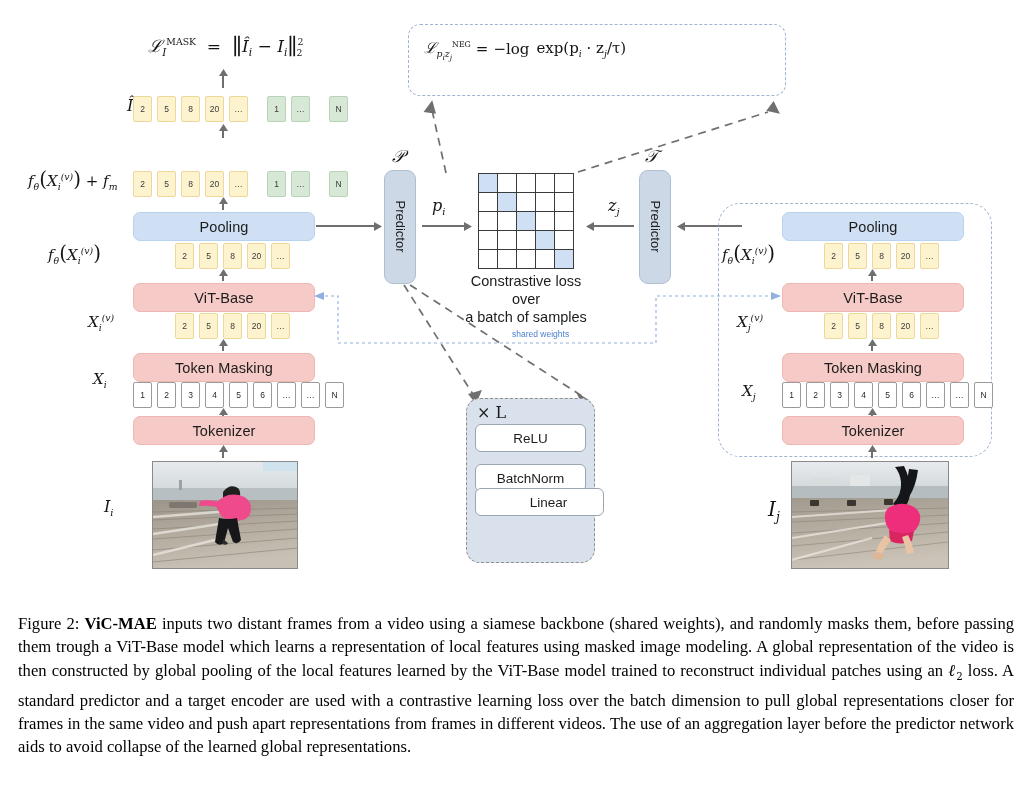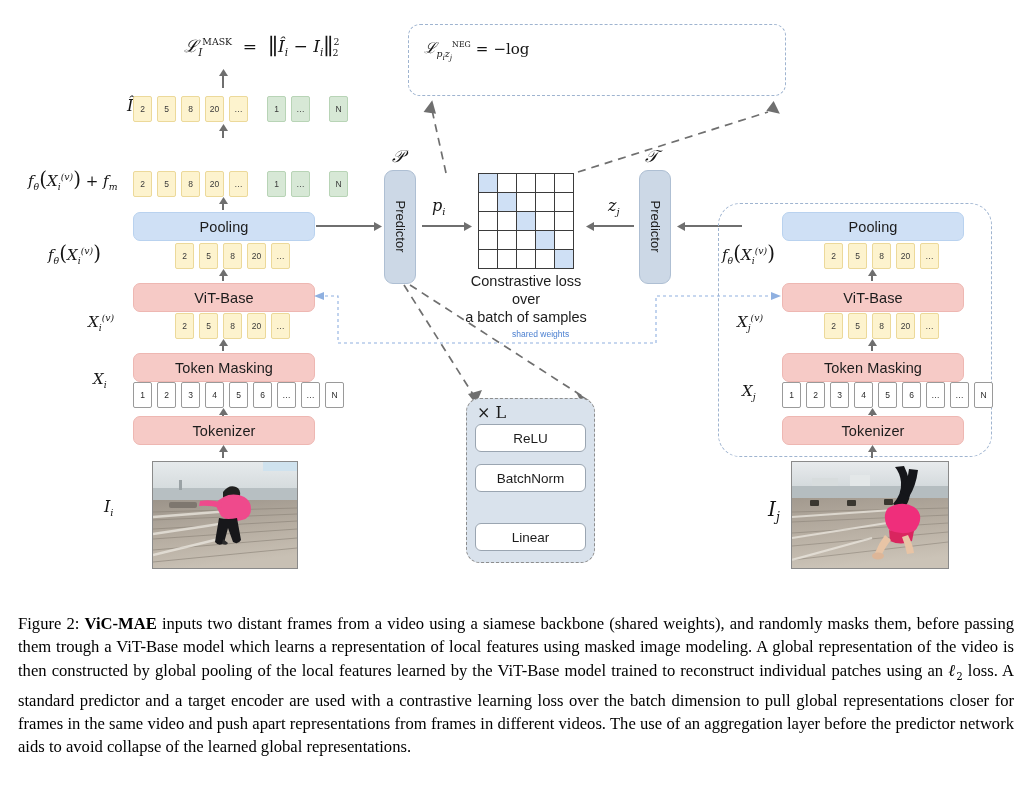--- a/index.html
+++ b/index.html
@@ -75,21 +75,21 @@
            font-family:"Liberation Serif",serif;font-size:16.6px;line-height:23.4px;
            text-align:justify;color:#000;}
   .caption b{font-weight:bold;}
   .cap-l{font-family:"DejaVu Serif",serif;font-style:italic;}
 </style>
 </head>
 <body>
 
 <div class="fig">
 
-  <div class="math" style="left:148px;top:34px;font-size:17px;margin-left:36px;">
+  <div class="math" style="left:148px;top:34px;font-size:17px;">
     <span class="rm" style="font-style:italic;">ℒ</span><sub style="font-style:italic;">I</sub><sup class="up" style="font-size:55%;">MASK</sup>
     <span class="up">&nbsp;=&nbsp;</span>
     <span class="up" style="font-size:22px;vertical-align:-2px;">∥</span><span>Î</span><sub>i</sub><span class="up">&nbsp;−&nbsp;</span><span>I</span><sub>i</sub><span class="up" style="font-size:22px;vertical-align:-2px;">∥</span><sup class="up" style="font-size:55%;">2</sup><sub class="up" style="font-size:55%;margin-left:-7px;">2</sub>
   </div>
 
   <div class="line" style="left:222px;top:72px;width:1.5px;height:16px;"></div>
   <svg class="abs" width="9" height="7" style="left:218.5px;top:69px;">
       <polygon points="4.5,0 9,7 0,7" fill="#6f6f6f"></polygon>
     </svg>
 
@@ -247,20 +247,23 @@
       </g>
     </svg>
   </div>
 
   <div class="fbox" style="left:408px;top:24px;width:376px;height:70px;"></div>
   <div class="math abs" style="left:424px;top:37px;font-size:15px;display:flex;align-items:center;">
     <span><span class="rm" style="font-style:italic;">ℒ</span><sub style="font-style:italic;">p<sub style="font-size:80%">i</sub>z<sub style="font-size:80%">j</sub></sub><sup class="up" style="font-size:52%;">NEG</sup></span>
     <span class="up" style="margin:0 5px;">=</span>
     <span class="up">−log</span>
     <span style="display:inline-block;text-align:center;margin-left:3px;">
+      <span style="display:block;padding:0 4px 1px;font-style:normal;">
+        <span class="up">exp(</span>p<sub>i</sub><span class="up"> · </span>z<sub>j</sub><span class="up">/</span>τ<span class="up">)</span>
+      </span>
     </span>
   </div>
 
   <svg class="abs" width="1032" height="600" style="left:0;top:0;pointer-events:none;">
     <g stroke="#6f6f6f" stroke-width="1.7" fill="none" stroke-dasharray="8,6">
       <path d="M446,173 L432,110"></path>
       <path d="M578,172 L768,112"></path>
     </g>
     <polygon points="431,100 437.5,112.5 425,113.5" fill="#6f6f6f" transform="rotate(12 431,106)"></polygon>
     <polygon points="772,103 765,115 779,113" fill="#6f6f6f" transform="rotate(-108 772,109)"></polygon>
@@ -333,21 +336,21 @@
 
   <div class="line" style="left:684px;top:225px;width:58px;height:1.6px;"></div>
   <svg class="abs" width="8" height="9" style="left:677px;top:221.5px;">
       <polygon points="0,4.5 8,9 8,0" fill="#6f6f6f"></polygon>
     </svg>
 
   <div class="mlp" style="left:466px;top:398px;width:127px;height:163px;"></div>
   <div class="mlp-times" style="left:477px;top:403px;">× L</div>
   <div class="mlp-item" style="left:475px;top:424px;width:109px;height:26px;">ReLU</div>
   <div class="mlp-item" style="left:475px;top:464px;width:109px;height:26px;">BatchNorm</div>
-  <div class="mlp-item" style="left:475px;top:523px;width:109px;height:26px;">Linear</div>
+  <div class="mlp-item" style="left:475px;top:488px;width:109px;height:26px;padding-left:18px;">Linear</div>
 
   <div class="dashbox" style="left:718px;top:203px;width:272px;height:252px;"></div>
 
   <div class="block blk-blue" style="left:782px;top:212px;width:180px;height:27px;">Pooling</div>
 
   <div class="math" style="left:722px;top:241px;font-size:15px;">
     f<sub>θ</sub><span class="up" style="font-size:20px;">(</span>X<sub>i</sub><sup>(v)</sup><span class="up" style="font-size:20px;">)</span>
   </div>
 
   <div class="tokrow" style="left:824px;top:243px;">

